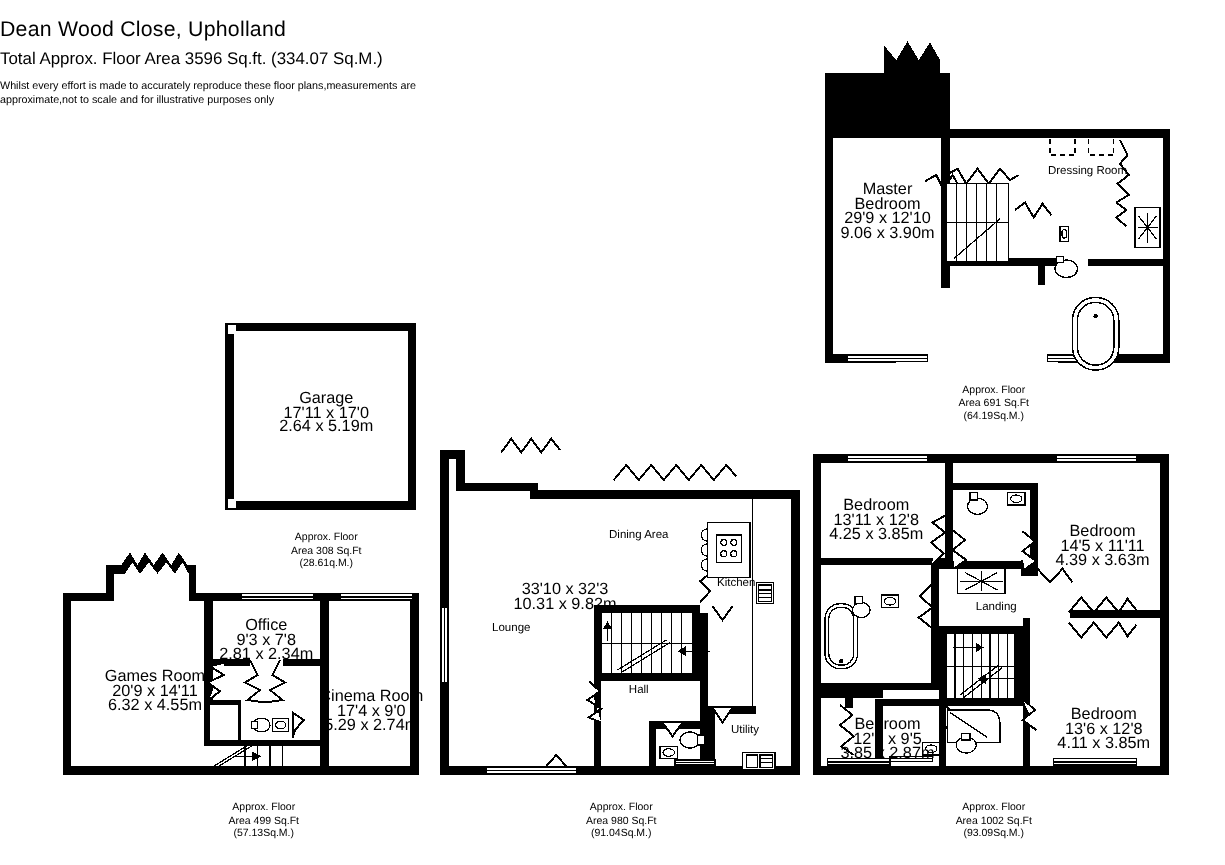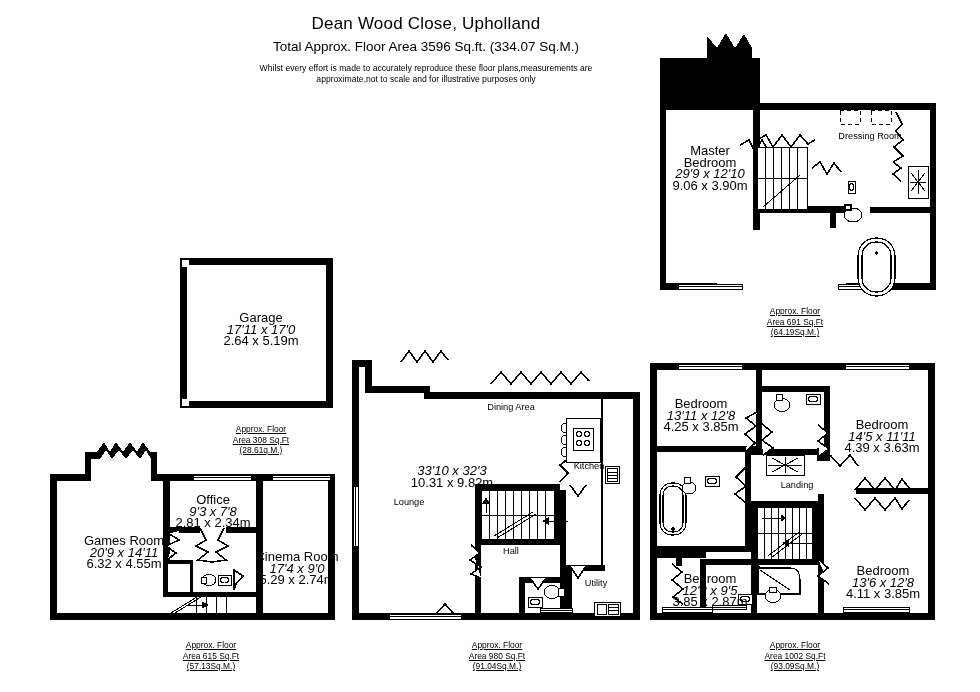--- a/index.html
+++ b/index.html
@@ -1,37 +1,37 @@
 <!DOCTYPE html>
 <html><head>
 <meta charset="utf-8">
 <style>
   html,body{margin:0;padding:0;background:#ffffff;}
   body{width:980px;height:692px;overflow:hidden;
        font-family:"Liberation Sans","DejaVu Sans",sans-serif;color:#000;}
   #page{position:relative;width:980px;height:692px;background:#fff;}
 
   
-  .hdr{position:absolute;left:0;top:0;width:852px;text-align:center;}
+  .hdr{position:absolute;left:0;top:0;width:852px;}
   .hdr-title{font-size:17px;letter-spacing:.2px;margin-top:14px;}
   .hdr-sub{font-size:13.5px;margin-top:5px;}
   .hdr-note{font-size:8.6px;line-height:11px;margin-top:9px;}
 
   
   #plan{position:absolute;left:0;top:0;width:980px;height:692px;}
 
   
   .lbl{position:absolute;text-align:center;line-height:11.5px;
        white-space:nowrap;transform:translate(-50%,0);}
   .rm{font-size:13px;}
   .rm .nm{display:block;}
-  .rm .d1{display:block;font-style:italic;}
+  .rm .d1{display:block;}
   .rm .d2{display:block;}
   .rmname{font-size:9.2px;}
-  .area{font-size:8.4px;line-height:10.5px;text-decoration:underline;}
+  .area{font-size:8.4px;line-height:10.5px;}
 </style>
 </head>
 <body>
 
 <div id="page">
 
   <div class="hdr">
     <div class="hdr-title">Dean Wood Close, Upholland</div>
     <div class="hdr-sub">Total Approx. Floor Area 3596 Sq.ft. (334.07 Sq.M.)</div>
     <div class="hdr-note">Whilst every effort is made to accurately reproduce these floor plans,measurements are</div>
@@ -436,25 +436,25 @@
     <span class="d1">9'3 x 7'8</span>
     <span class="d2">2.81 x 2.34m</span>
   </div>
   <div class="lbl rm" style="left:297px;top:551px;">
     <span class="nm">Cinema Room</span>
     <span class="d1">17'4 x 9'0</span>
     <span class="d2">5.29 x 2.74m</span>
   </div>
   <div class="lbl area" style="left:211px;top:640px;">
     <span style="display:block">Approx. Floor</span>
-    <span style="display:block">Area 615 Sq.Ft</span>
+    <span style="display:block">Area 499 Sq.Ft</span>
     <span style="display:block">(57.13Sq.M.)</span>
   </div>
 
-  <div class="lbl rmname" style="left:511px;top:402px;">Dining Area</div>
+  <div class="lbl rmname" style="left:511px;top:422px;">Dining Area</div>
   <div class="lbl rm" style="left:452px;top:434px;margin-top:31px;">
     <span class="d1">33'10 x 32'3</span>
     <span class="d2">10.31 x 9.82m</span>
   </div>
   <div class="lbl rmname" style="left:409px;top:497px;">Lounge</div>
   <div class="lbl rmname" style="left:589px;top:461px;">Kitchen</div>
   <div class="lbl rmname" style="left:511px;top:546px;">Hall</div>
   <div class="lbl rmname" style="left:596px;top:578px;">Utility</div>
   <div class="lbl area" style="left:497px;top:640px;">
     <span style="display:block">Approx. Floor</span>

